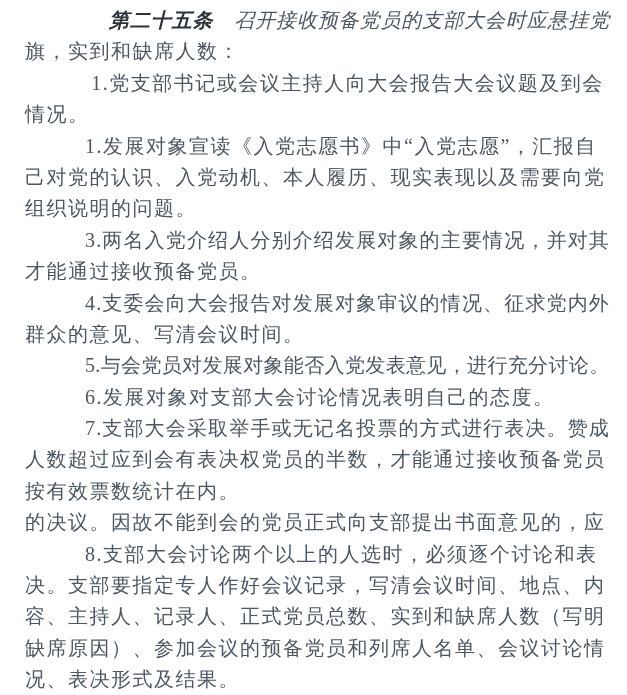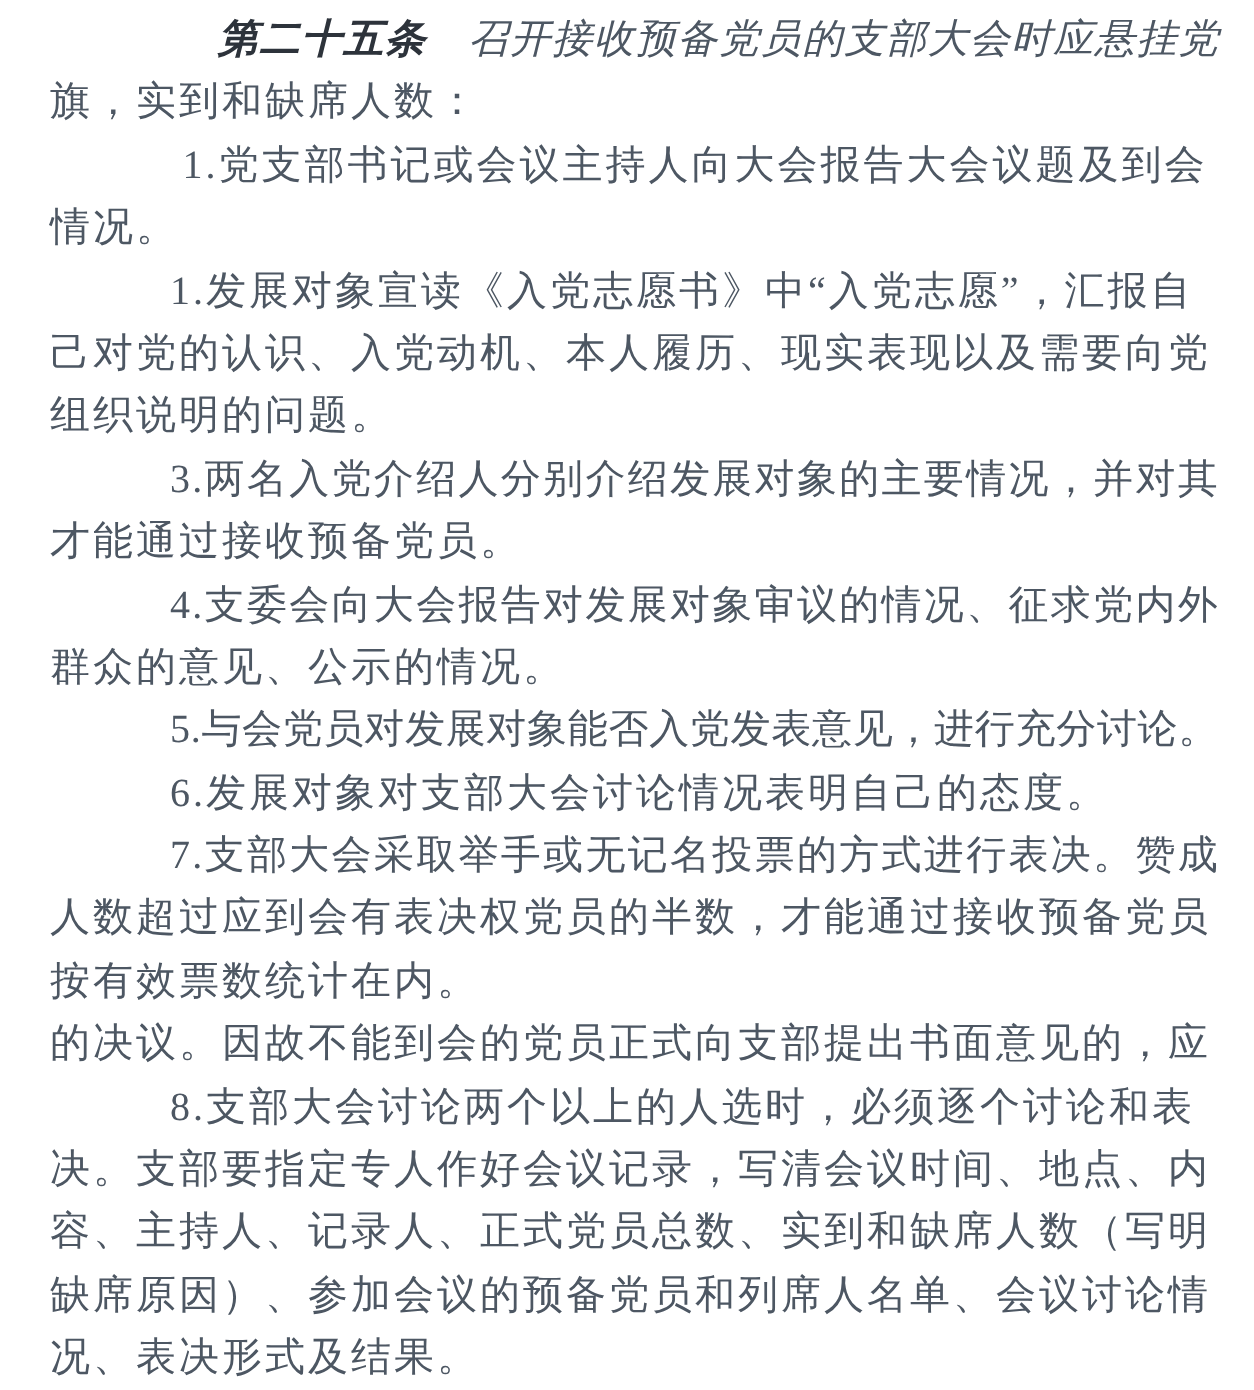--- a/index.html
+++ b/index.html
@@ -45,21 +45,21 @@
       <div class="line ind-first full" style="letter-spacing: 0.875px;"><span class="bold-head">第二十五条</span>　召开接收预备党员的支部大会时应悬挂党</div>
       <div class="line">旗，实到和缺席人数：</div>
       <div class="line ind-item full" style="letter-spacing: 1.5px; text-align: center;">1.党支部书记或会议主持人向大会报告大会议题及到会</div>
       <div class="line">情况。</div>
       <div class="line ind-item full" style="letter-spacing: 1.5px;">1.发展对象宣读《入党志愿书》中“入党志愿”，汇报自</div>
       <div class="line full" style="letter-spacing: 1.5px;">己对党的认识、入党动机、本人履历、现实表现以及需要向党</div>
       <div class="line">组织说明的问题。</div>
       <div class="line ind-item full" style="letter-spacing: 1.15385px;">3.两名入党介绍人分别介绍发展对象的主要情况，并对其</div>
       <div class="line">才能通过接收预备党员。</div>
       <div class="line ind-item full" style="letter-spacing: 1.15385px;">4.支委会向大会报告对发展对象审议的情况、征求党内外</div>
-      <div class="line">群众的意见、公示的情况。</div>
+      <div class="line">群众的意见、写清会议时间。</div>
       <div class="line ind-item full" style="letter-spacing: 0.351852px;">5.与会党员对发展对象能否入党发表意见，进行充分讨论。</div>
       <div class="line ind-item">6.发展对象对支部大会讨论情况表明自己的态度。</div>
       <div class="line ind-item full" style="letter-spacing: 1.15385px;">7.支部大会采取举手或无记名投票的方式进行表决。赞成</div>
       <div class="line full" style="letter-spacing: 1.5px;">人数超过应到会有表决权党员的半数，才能通过接收预备党员</div>
       <div class="line">按有效票数统计在内。</div>
       <div class="line full" style="letter-spacing: 1.5px;">的决议。因故不能到会的党员正式向支部提出书面意见的，应</div>
       <div class="line ind-item full" style="letter-spacing: 1.5px;">8.支部大会讨论两个以上的人选时，必须逐个讨论和表</div>
       <div class="line full" style="letter-spacing: 1.5px;">决。支部要指定专人作好会议记录，写清会议时间、地点、内</div>
       <div class="line full" style="letter-spacing: 1.5px;">容、主持人、记录人、正式党员总数、实到和缺席人数（写明</div>
       <div class="line full" style="letter-spacing: 1.5px;">缺席原因）、参加会议的预备党员和列席人名单、会议讨论情</div>

